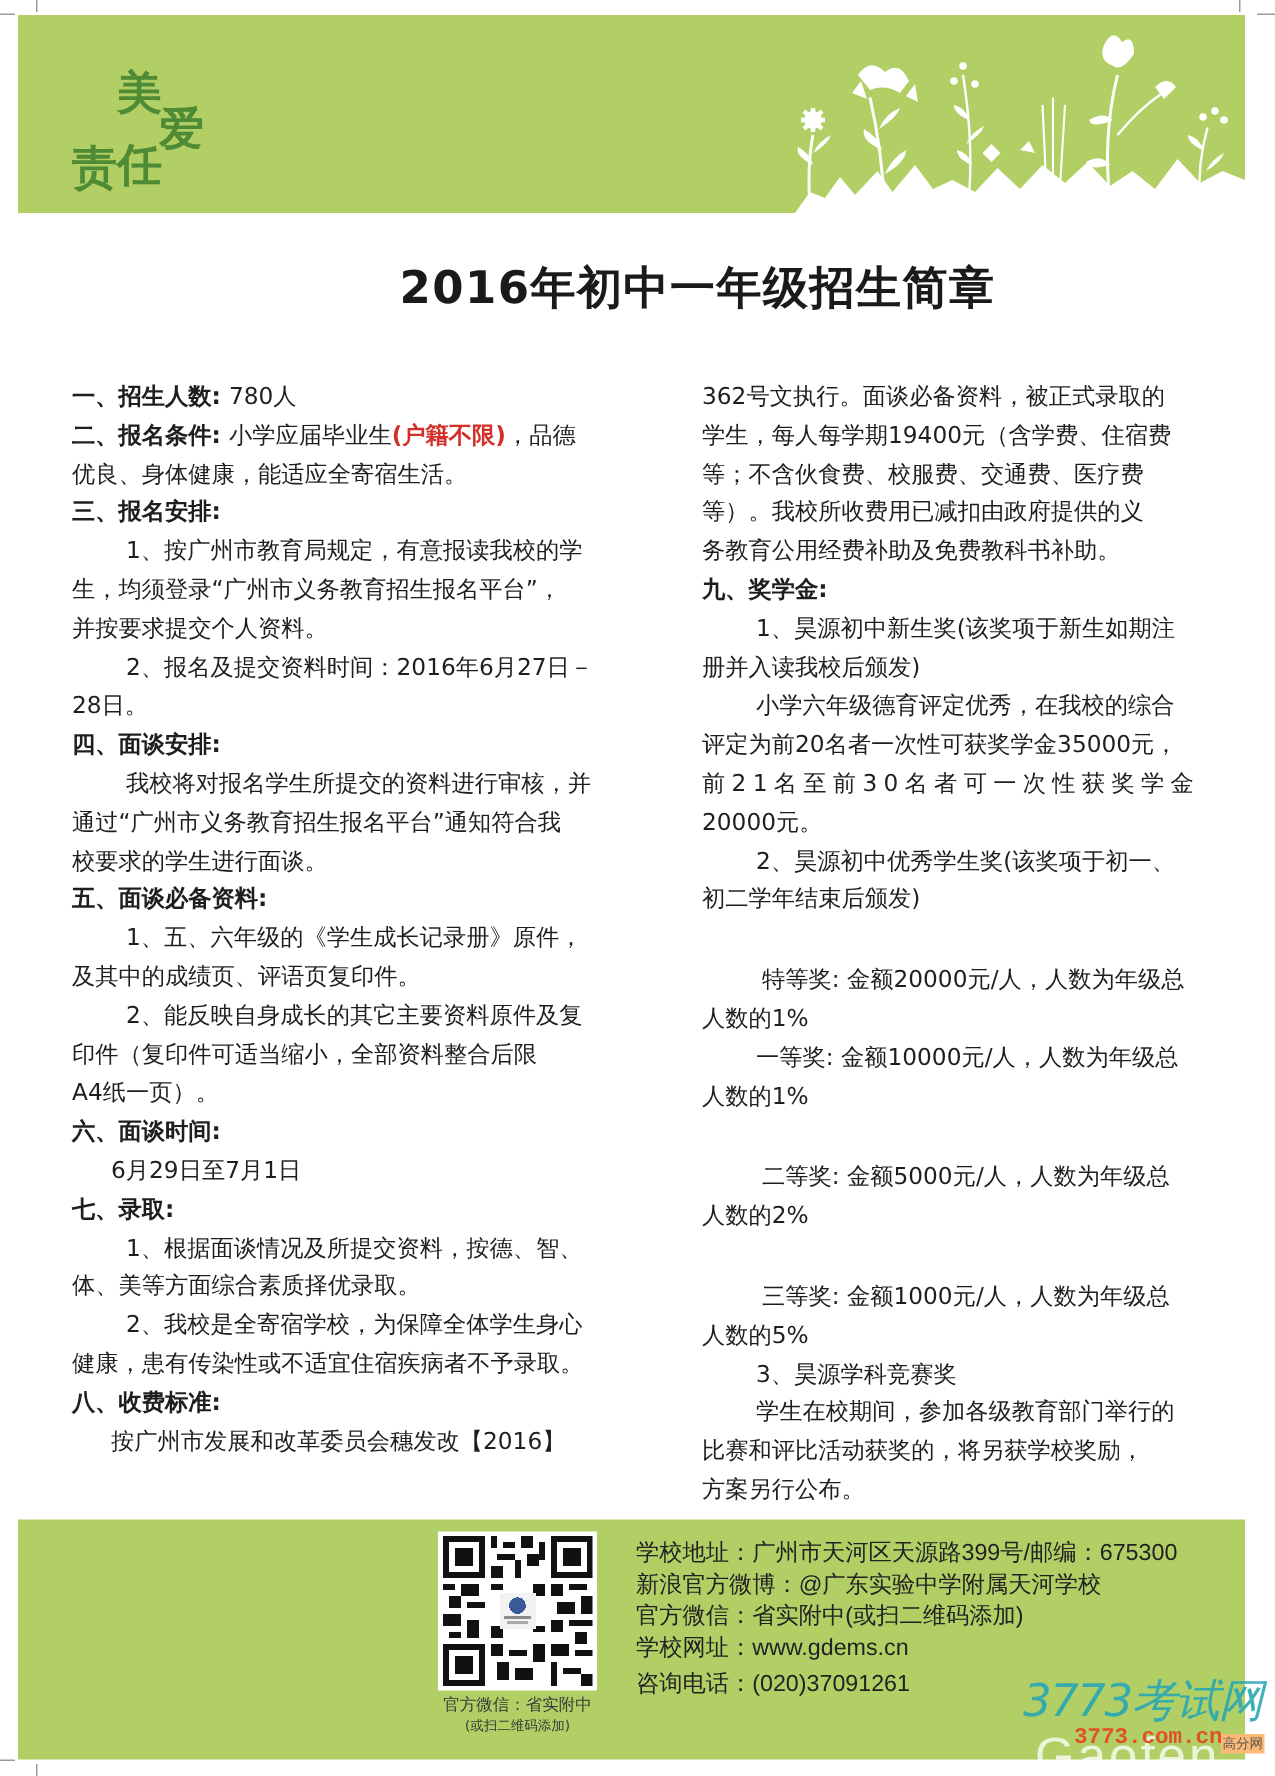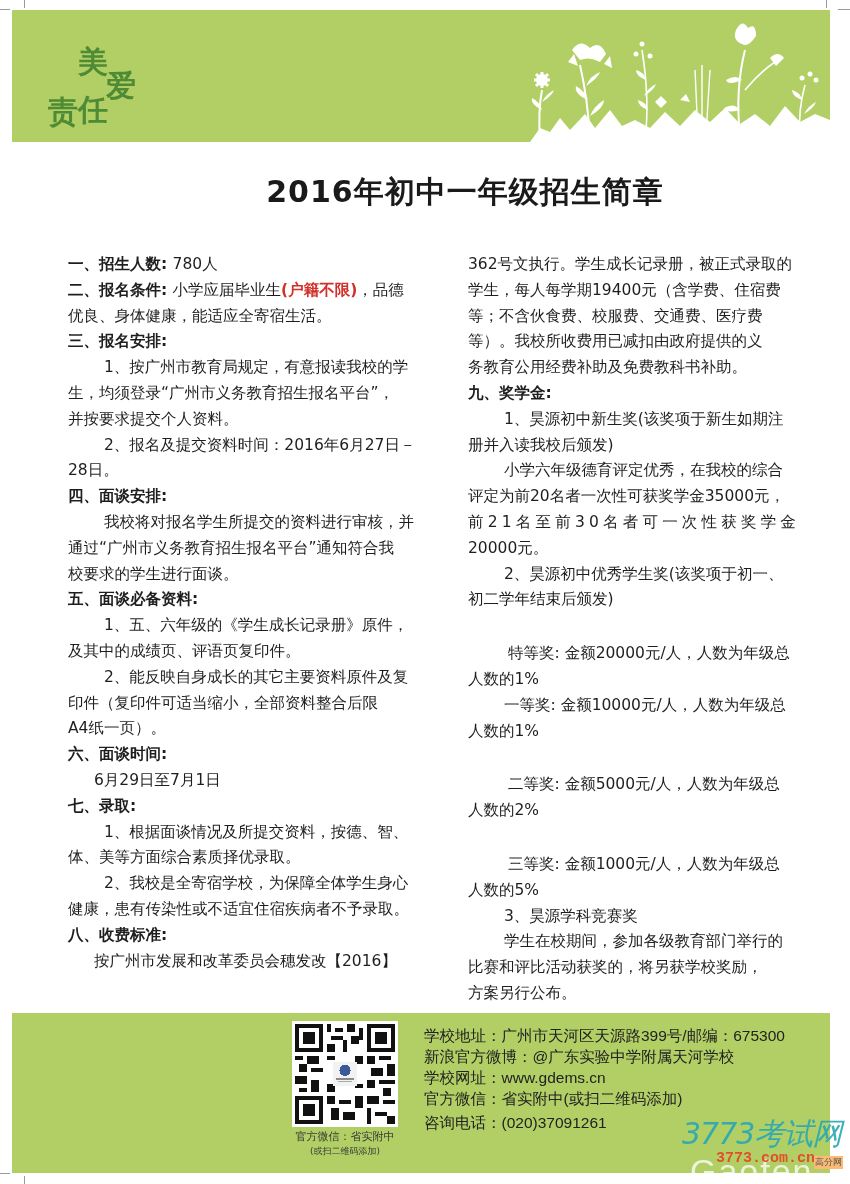--- a/index.html
+++ b/index.html
@@ -21,21 +21,21 @@
   .logo .c3 { left: 0px; top: 56px; font-size: 30px; }
   .logo .c4 { left: 30px; top: 54px; font-size: 30px; }
   .flowers { position: absolute; right: 0; bottom: 0; width: 300px; height: 132px; }
 
   .title {
     position: absolute; left: 0; width: 850px; top: 172px; text-align: center;
     font-size: 30px; font-weight: bold; color: #1a1a1a; letter-spacing: 1px; padding-left: 40px;
   }
 
   .col { position: absolute; top: 252px; font-size: 15.5px; line-height: 25.8px; }
-  .col-left { left: 48px; width: 372px; margin-left: 20px; }
+  .col-left { left: 48px; width: 372px; }
   .col-right { left: 468px; width: 336px; }
   .line { white-space: nowrap; overflow: visible; height: 25.8px; }
   .head { font-weight: bold; }
   .red { color: #d2302a; font-weight: bold; }
   .ind1 { padding-left: 36px; }
   .ind2 { padding-left: 26px; }
   .ind3 { padding-left: 40px; margin-top: 28px; }
 
   .band-bottom {
     position: absolute; left: 12px; top: 1013px; width: 818px; height: 160px;
@@ -139,21 +139,21 @@
   <div class="line head">七、录取:</div>
   <div class="line ind1">1、根据面谈情况及所提交资料，按德、智、</div>
   <div class="line">体、美等方面综合素质择优录取。</div>
   <div class="line ind1">2、我校是全寄宿学校，为保障全体学生身心</div>
   <div class="line">健康，患有传染性或不适宜住宿疾病者不予录取。</div>
   <div class="line head">八、收费标准:</div>
   <div class="line ind2">按广州市发展和改革委员会穗发改【2016】</div>
 </div>
 
 <div class="col col-right">
-  <div class="line">362号文执行。学生成长记录册，被正式录取的</div>
+  <div class="line">362号文执行。面谈必备资料，被正式录取的</div>
   <div class="line">学生，每人每学期19400元（含学费、住宿费</div>
   <div class="line">等；不含伙食费、校服费、交通费、医疗费</div>
   <div class="line">等）。我校所收费用已减扣由政府提供的义</div>
   <div class="line">务教育公用经费补助及免费教科书补助。</div>
   <div class="line head">九、奖学金:</div>
   <div class="line ind1">1、昊源初中新生奖(该奖项于新生如期注</div>
   <div class="line">册并入读我校后颁发)</div>
   <div class="line ind1">小学六年级德育评定优秀，在我校的综合</div>
   <div class="line">评定为前20名者一次性可获奖学金35000元，</div>
   <div class="line" style="letter-spacing:4.2px;">前21名至前30名者可一次性获奖学金</div>
@@ -198,22 +198,22 @@
       <rect x="10.8" y="14.2" width="3.4" height="0.4" fill="#aaa"></rect>
     </svg>
   </div>
   <div class="qr-caption">
     <div class="l1">官方微信：省实附中</div>
     <div class="l2">(或扫二维码添加)</div>
   </div>
   <div class="contact">
     <div>学校地址：广州市天河区天源路399号/邮编：675300</div>
     <div>新浪官方微博：@广东实验中学附属天河学校</div>
+    <div>官方微信：省实附中(或扫二维码添加)</div>
     <div>学校网址：www.gdems.cn</div>
-    <div>官方微信：省实附中(或扫二维码添加)</div>
     <div class="phone">咨询电话：(020)37091261</div>
   </div>
 </div>
 
 <div class="watermark">
   <div class="wm3">Gaofen</div>
   <div class="wm1">3773考试网</div>
   <div class="wm2">3773.com.cn</div>
   <div class="wm4">高分网</div>
 </div>

